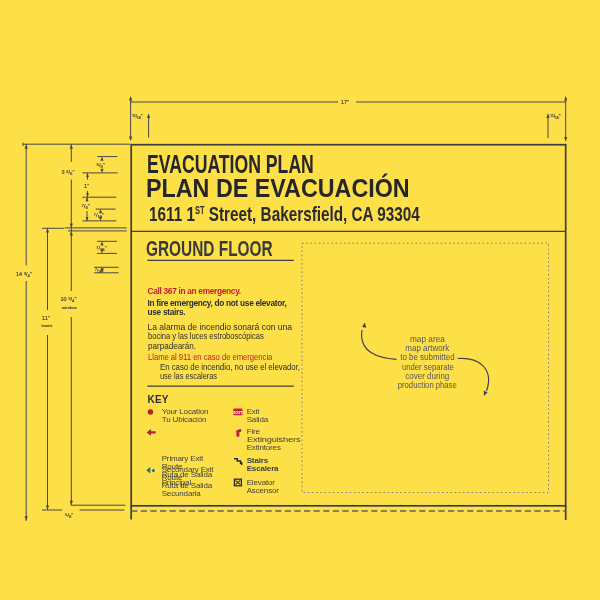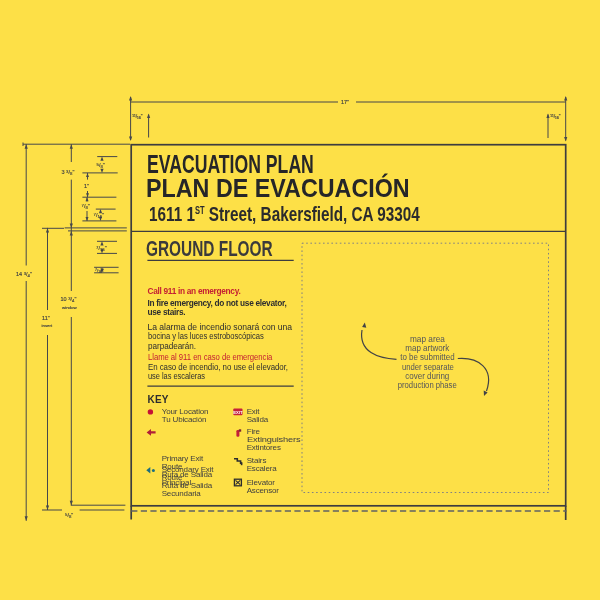--- a/index.html
+++ b/index.html
@@ -160,29 +160,29 @@
 <div class="t dim" style="left:93.5px;top:211.5px;"><sup>7</sup>/<sub>16</sub>"</div>
 <div class="t dim" style="left:96px;top:244.5px;"><sup>7</sup>/<sub>16</sub>"</div>
 <div class="t dim" style="left:95px;top:267.5px;font-size:4.4px;"><sup>7</sup>/<sub>16</sub>"</div>
 <div class="t dim" style="left:65px;top:511.5px;"><sup>5</sup>/<sub>8</sub>"</div>
 
 <div class="t hd" id="ev1">EVACUATION PLAN</div>
 <div class="t hd" id="ev2">PLAN DE EVACUACIÓN</div>
 <div class="t" id="addr">1611 1<sup>ST</sup> Street, Bakersfield, CA 93304</div>
 
 <div class="t" id="gf">GROUND FLOOR</div>
-<div class="t body red" style="top:286.7px;">Call 911 in an emergency.</div>
+<div class="t body red" style="top:286.7px;">Call 367 in an emergency.</div>
 <div class="t body blk" style="top:298.7px;">In fire emergency, do not use elevator,<br>use stairs.</div>
 <div class="t bodyr blk" style="top:322.8px;">La alarma de incendio sonará con una<br><span class="sc" style="transform:scaleX(0.886);">bocina y las luces estroboscópicas</span><br><span class="sc" style="transform:scaleX(0.95);">parpadearán.</span></div>
 <div class="t bodyr red" style="top:352.6px;"><span class="sc" style="transform:scaleX(0.897);">Llame al 911 en caso de emergencia</span></div>
-<div class="t bodyr blk" style="top:363.4px;line-height:8.4px;"><span class="sc" style="transform:scaleX(0.919);">En caso de incendio, no use el elevador,</span><br><span class="sc" style="transform:scaleX(0.87);">use las escaleras</span></div>
+<div class="t bodyr blk" style="top:363.4px;line-height:8.4px;margin-left:12px;"><span class="sc" style="transform:scaleX(0.919);">En caso de incendio, no use el elevador,</span><br><span class="sc" style="transform:scaleX(0.87);">use las escaleras</span></div>
 
 <div class="t" id="key">KEY</div>
 <div class="t ktext" style="left:161.7px;top:408.3px;">Your Location<br>Tu Ubicación</div>
 <div class="t ktext" style="left:161.7px;top:428.3px;margin-top:27px;">Primary Exit<br>Route<br>Ruta de Salida<br>Principal</div>
 <div class="t ktext" style="left:161.7px;top:466px;">Secondary Exit<br>Route<br>Ruta de Salida<br>Secundaria</div>
 <div class="t ktext" style="left:246.7px;top:408.3px;">Exit<br>Salida</div>
 <div class="t ktext" style="left:246.7px;top:428.3px;">Fire<br><span class="sc" style="transform:scaleX(1.16);">Extinguishers</span><br>Extintores</div>
-<div class="t ktext" style="left:246.7px;top:457px;">Stairs<br>Escalera</div>
+<div class="t ktext" style="left:246.7px;top:457px;font-weight:bold;">Stairs<br>Escalera</div>
 <div class="t ktext" style="left:246.7px;top:479px;">Elevator<br>Ascensor</div>
 
 <div class="t" id="maptext"><span class="mc" style="transform:scaleX(0.897);">map area</span><br><span class="mc" style="transform:scaleX(0.87);">map artwork</span><br><span class="mc" style="transform:scaleX(0.867);">to be submitted</span><br><span class="mc" style="transform:scaleX(0.842);">under separate</span><br><span class="mc" style="transform:scaleX(0.87);">cover during</span><br><span class="mc" style="transform:scaleX(0.837);">production phase</span></div>
 </div>
 
 </body></html>

